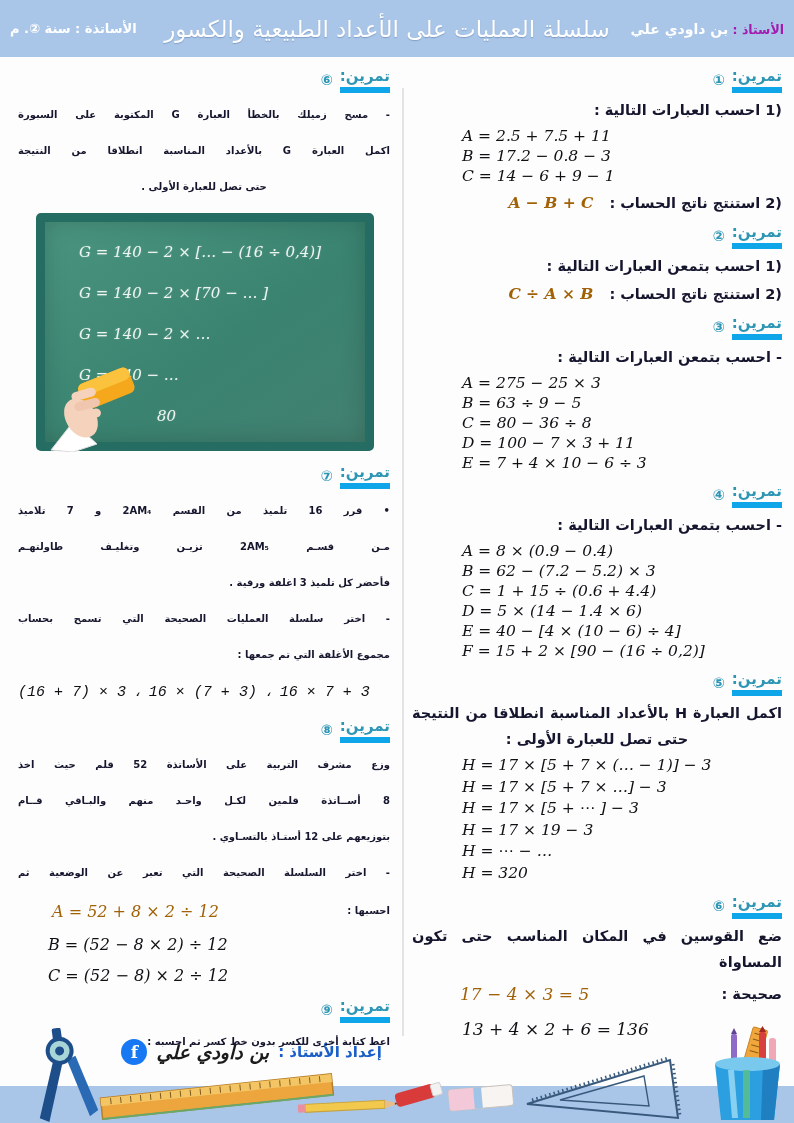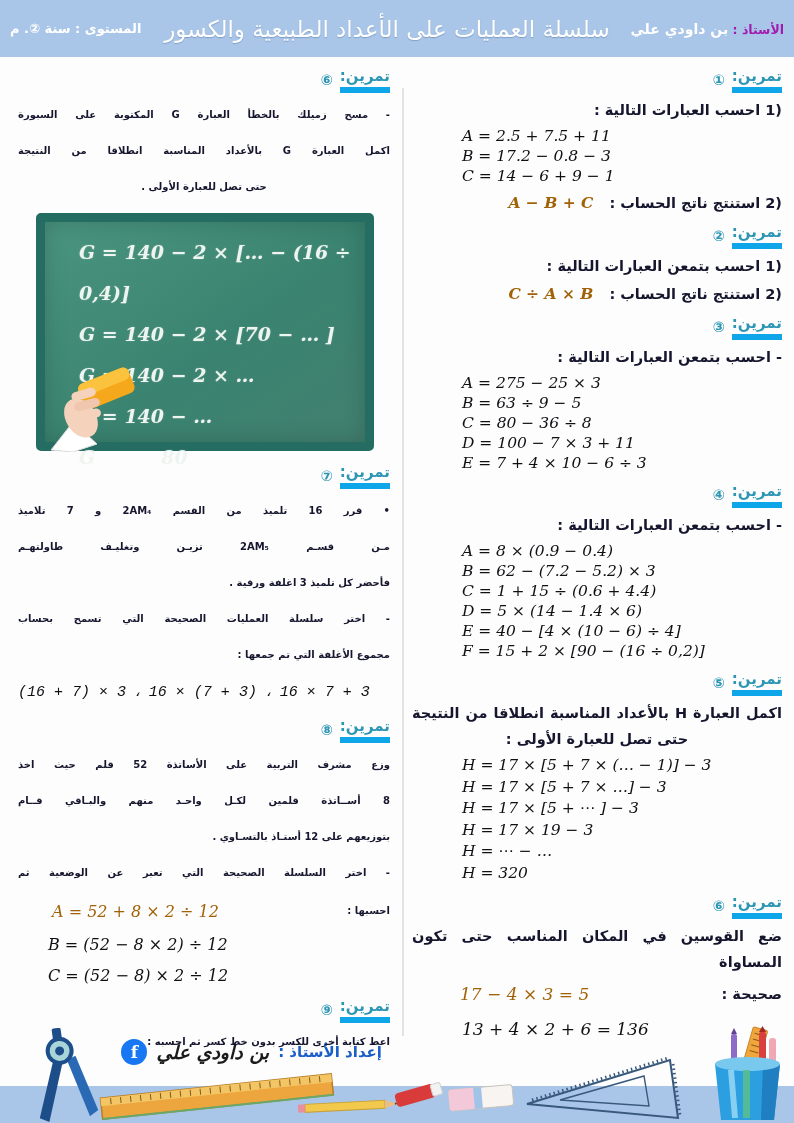--- a/index.html
+++ b/index.html
@@ -44,21 +44,21 @@
   .mexpr{direction:ltr;unicode-bidi:isolate;font-family:"DejaVu Serif","DejaVu Sans",serif;
          font-style:italic;font-size:15.5px;color:#a16207;}
   .mexpr.big{font-size:17px;}
 
   
   .board{position:relative;box-sizing:border-box;width:338px;height:238px;margin:8px 16px 0 auto;
          border:9px solid #256c63;border-radius:5px;
          background:linear-gradient(145deg,#4a957f 0%,#3a8370 55%,#428070 100%);
          padding:10px 0 0 34px;box-shadow:inset 0 0 22px rgba(0,0,0,.18);}
   .chalk{direction:ltr;text-align:left;font-family:"DejaVu Serif","DejaVu Sans",serif;
-         font-weight:bold;font-style:italic;color:#eef5f0;font-size:19px;line-height:41px;
+         font-weight:normal;font-style:italic;color:#eef5f0;font-size:15px;line-height:41px;
          text-shadow:0 0 2px rgba(255,255,255,.25);}
   .chalk.last{display:flex;gap:66px;}
   .hand-svg{position:absolute;left:2px;bottom:-10px;width:104px;height:112px;z-index:3;}
 
   
   .m7{direction:ltr;text-align:left;font-family:Liberation Mono, monospace;font-style:italic;
       font-size:15px;color:#101014;padding:6px 0 0 0;line-height:28px;}
   .m8{direction:ltr;text-align:left;font-family:"DejaVu Serif","DejaVu Sans",serif;font-style:italic;
       font-size:16px;color:#101014;padding-left:30px;line-height:31px;}
   .rowlab{display:flex;justify-content:space-between;align-items:center;padding-left:34px;margin-top:2px;}
@@ -83,21 +83,21 @@
 <body>
 
 <div class="page">
 
   <header class="top-band">
     <div class="h-teacher">
       <span class="lab">الأستاذ : </span>
       <span class="nam">بن داودي علي</span>
     </div>
     <div class="h-title">سلسلة العمليات على الأعداد الطبيعية والكسور</div>
-    <div class="h-level">المستوى : سنة ②. م</div>
+    <div class="h-level">الأساتذة : سنة ②. م</div>
   </header>
 
   <div class="vdiv"></div>
 
   <section class="col col-right">
 
     <div class="exh">
       <span class="w">تمرين:</span>
       <span class="n">①</span>
     </div>

